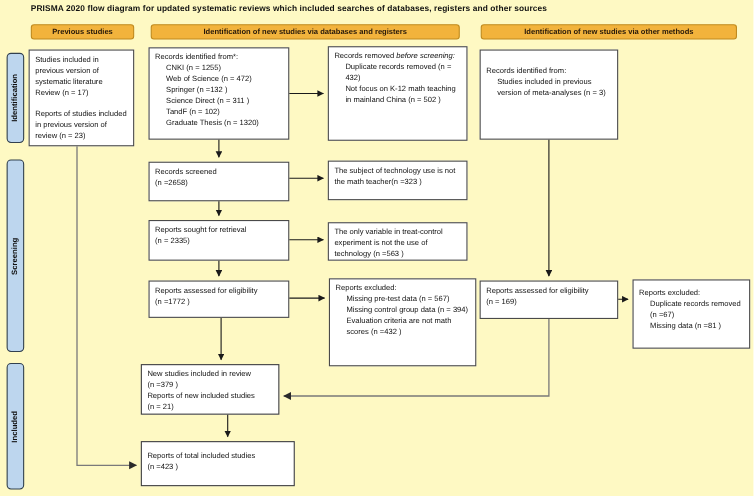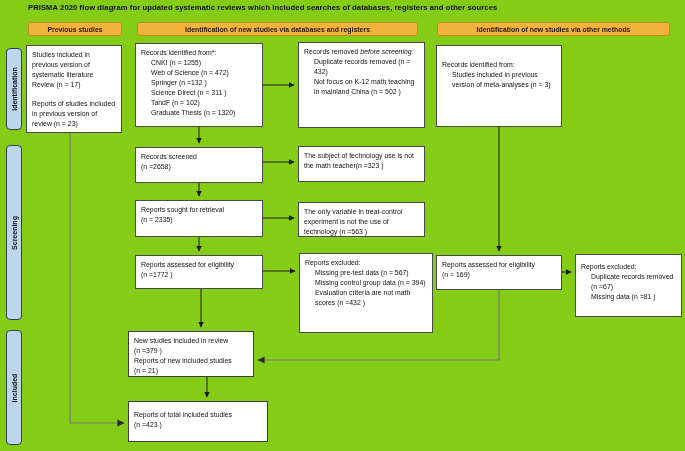--- a/index.html
+++ b/index.html
@@ -1,17 +1,17 @@
 <!DOCTYPE html>
 <html><head>
 <meta charset="utf-8">
 <style>
   html,body{margin:0;padding:0;background:#ffffff;}
   #stage{
-    position:relative;width:685px;height:451px;background:#84cc16;
+    position:relative;width:685px;height:451px;background:#fef9c3;
     font-family:"Liberation Sans","DejaVu Sans",sans-serif;color:#111;
     overflow:hidden;
   }
   #diagram-title{
     position:absolute;left:28px;top:3px;font-size:7.6px;font-weight:bold;color:#111;
     white-space:nowrap;letter-spacing:.1px;
   }
   .hdr{
     position:absolute;height:14px;background:#F2B33C;border:1px solid #C08A1E;border-radius:3px;
     display:flex;align-items:center;justify-content:center;

